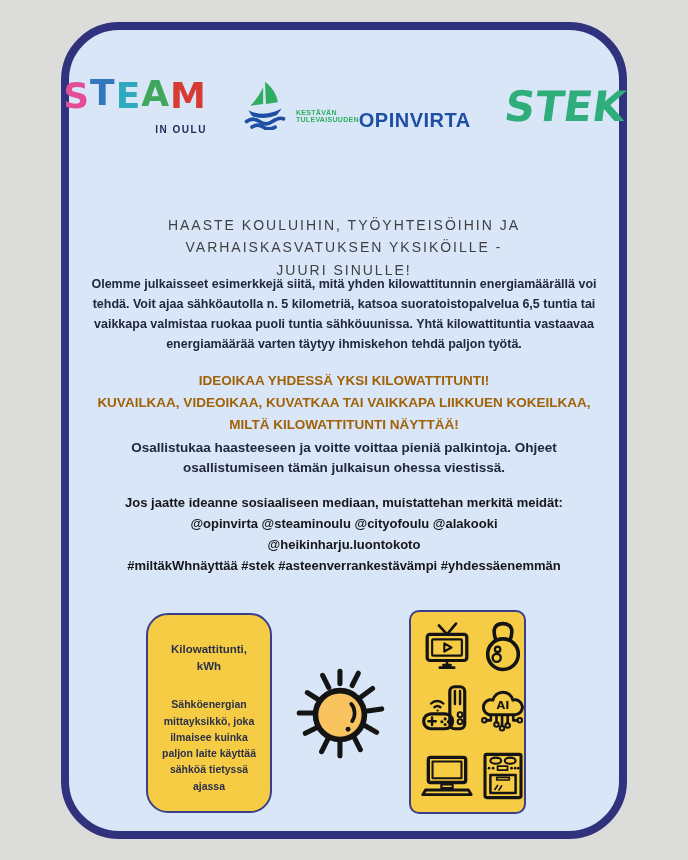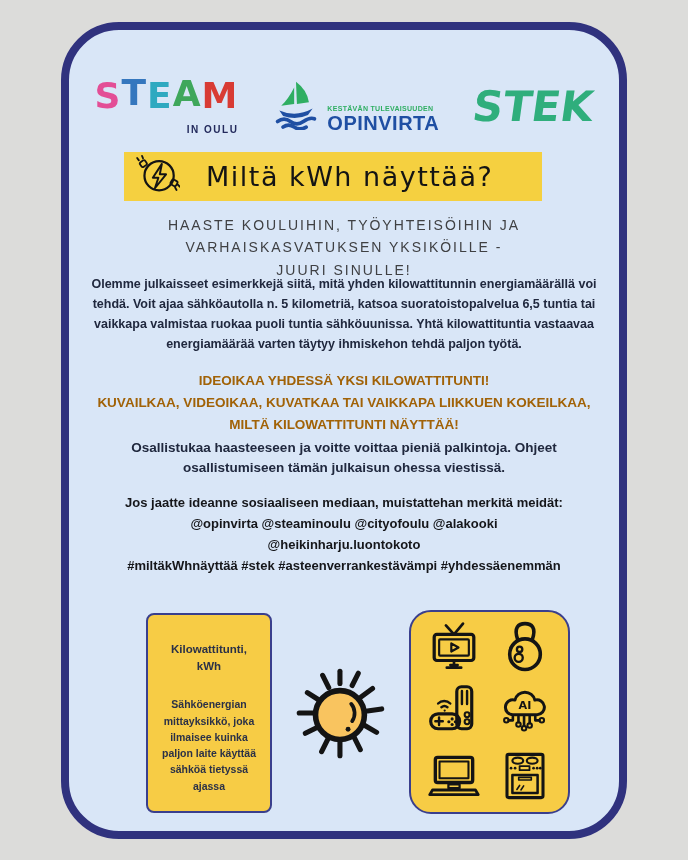--- a/index.html
+++ b/index.html
@@ -15,50 +15,50 @@
 
   
   .logos-row { position:absolute; top:30px; left:0; right:0; height:92px;
     display:flex; justify-content:center; align-items:center; gap:34px; }
   .steam-logo { display:flex; flex-direction:column; align-items:flex-end; }
   .steam-letters { font-family:"DejaVu Sans", sans-serif; font-weight:800; font-size:36px; line-height:1; letter-spacing:1px; display:flex; }
   .steam-letters span:nth-child(2){ transform:translateY(-3px); }
   .steam-letters span:nth-child(4){ transform:translateY(-2px); }
   .steam-tagline { font-size:10px; font-weight:800; color:#232A5C; letter-spacing:1.5px; margin-top:10px; }
   .opinvirta-logo { display:flex; align-items:center; gap:7px; }
-  .opinvirta-text { display:flex; flex-direction:column;margin-top:28px; }
+  .opinvirta-text { display:flex; flex-direction:row;margin-top:28px; }
   .opinvirta-top { font-size:7px; font-weight:700; color:#2FAE62; letter-spacing:0.3px; }
   .opinvirta-name { font-size:20px; font-weight:800; color:#1F4FA3; letter-spacing:0.5px; }
   .stek-logo { font-family:"DejaVu Sans", sans-serif; font-size:42px; font-weight:800; color:#2FAE7C; transform:skewX(-8deg); letter-spacing:0; }
 
   
   .banner { position:absolute; left:55px; top:122px; width:418px; height:49px;
     background:#F5D040; display:flex; align-items:center; }
   .banner-icon { margin-left:10px; }
   .banner-title { margin-left:26px; font-family:"DejaVu Sans", sans-serif; font-size:27px; font-weight:500; letter-spacing:1.5px; color:#141414; }
 
   
   .txt { position:absolute; left:50%; transform:translateX(-50%); text-align:center; white-space:pre-line; }
   .subtitle { top:184px; width:480px; font-size:14px; font-weight:400; letter-spacing:2px; color:#3F4043; line-height:1.6; }
   .intro { top:244px; width:532px; font-size:12.5px; font-weight:700; color:#20283E; line-height:1.6; white-space:normal; }
   .emphasis { top:340px; width:548px; font-size:13.5px; font-weight:700; color:#a16207; line-height:1.62; }
   .participate { top:408px; width:470px; font-size:13.5px; font-weight:700; color:#20283E; line-height:1.5; }
   .social { top:462px; width:456px; font-size:13px; font-weight:700; color:#15161A; line-height:1.62; }
 
   
   .def-box { position:absolute; left:77px; top:583px; width:126px; height:200px;
-    background:#F7CC45; border:2.5px solid #3A3F8D; border-radius:8px;
+    background:#F7CC45; border:2.5px solid #3A3F8D; border-radius:22px;
     padding:26px 9px 10px; text-align:center; color:#2B3147; }
   .def-heading { font-size:11.5px; font-weight:800; white-space:pre-line; line-height:1.45; }
   .def-body { margin-top:22px; font-size:10.5px; font-weight:700; line-height:1.55;text-align:center; }
 
   .sun-wrap { position:absolute; left:218px; top:628px; width:112px; height:112px; }
 
-  .icons-box { position:absolute; left:340px; top:580px; width:161px; height:204px;
-    background:#F7CC45; border:2.5px solid #3A3F8D; border-radius:22px;
+  .icons-box { position:absolute; left:340px; top:580px; width:117px; height:204px;
+    background:#F7CC45; border:2.5px solid #3A3F8D; border-radius:10px;
     display:grid; grid-template-columns:1fr 1fr; padding:4px 8px;
     justify-items:center; align-items:center; }
   .icons-box svg { display:block; }
 </style>
 </head>
 <body>
 
 <div class="page">
   <div class="card">
     <div class="card-inner">
@@ -87,37 +87,20 @@
           </span>
           <div class="opinvirta-text">
             <span class="opinvirta-top">KESTÄVÄN TULEVAISUUDEN</span>
             <span class="opinvirta-name">OPINVIRTA</span>
           </div>
         </div>
 
         <div class="stek-logo">STEK</div>
       </div>
 
-      <div class="banner">
-        <span class="banner-icon">
-          <svg width="46" height="42" viewBox="0 0 66 58">
-            <circle cx="36" cy="30" r="21" fill="none" stroke="#141414" stroke-width="3.2"></circle>
-            <path d="M40 13 L27 33 L35 33 L30 48 L46 28 L37 28 Z" fill="none" stroke="#141414" stroke-width="2.8" stroke-linejoin="round"></path>
-            <g stroke="#141414" stroke-width="2.6" stroke-linecap="round" fill="none">
-              <rect x="9" y="9" width="9" height="8" rx="2.5" transform="rotate(-35 13 13)"></rect>
-              <path d="M7 8 L4.5 4.5 M13 5 L11.5 1.5"></path>
-            </g>
-            <g stroke="#141414" stroke-width="2.6" stroke-linecap="round" fill="none">
-              <rect x="53" y="36" width="9" height="8" rx="2.5" transform="rotate(30 57 40)"></rect>
-              <path d="M63 43 L66 46 M59 47 L61 50.5"></path>
-            </g>
-          </svg>
-        </span>
-        <span class="banner-title">Miltä kWh näyttää?</span>
-      </div>
 
       <div class="txt subtitle">HAASTE KOULUIHIN, TYÖYHTEISÖIHIN JA
 VARHAISKASVATUKSEN YKSIKÖILLE -
 JUURI SINULLE!</div>
       <div class="txt intro">Olemme julkaisseet esimerkkejä siitä, mitä yhden kilowattitunnin energiamäärällä voi tehdä. Voit ajaa sähköautolla n. 5 kilometriä, katsoa suoratoistopalvelua 6,5 tuntia tai vaikkapa valmistaa ruokaa puoli tuntia sähköuunissa. Yhtä kilowattituntia vastaavaa energiamäärää varten täytyy ihmiskehon tehdä paljon työtä.</div>
       <div class="txt emphasis">IDEOIKAA YHDESSÄ YKSI KILOWATTITUNTI!
 KUVAILKAA, VIDEOIKAA, KUVATKAA TAI VAIKKAPA LIIKKUEN KOKEILKAA,
 MILTÄ KILOWATTITUNTI NÄYTTÄÄ!</div>
       <div class="txt participate">Osallistukaa haasteeseen ja voitte voittaa pieniä palkintoja. Ohjeet
 osallistumiseen tämän julkaisun ohessa viestissä.</div>

